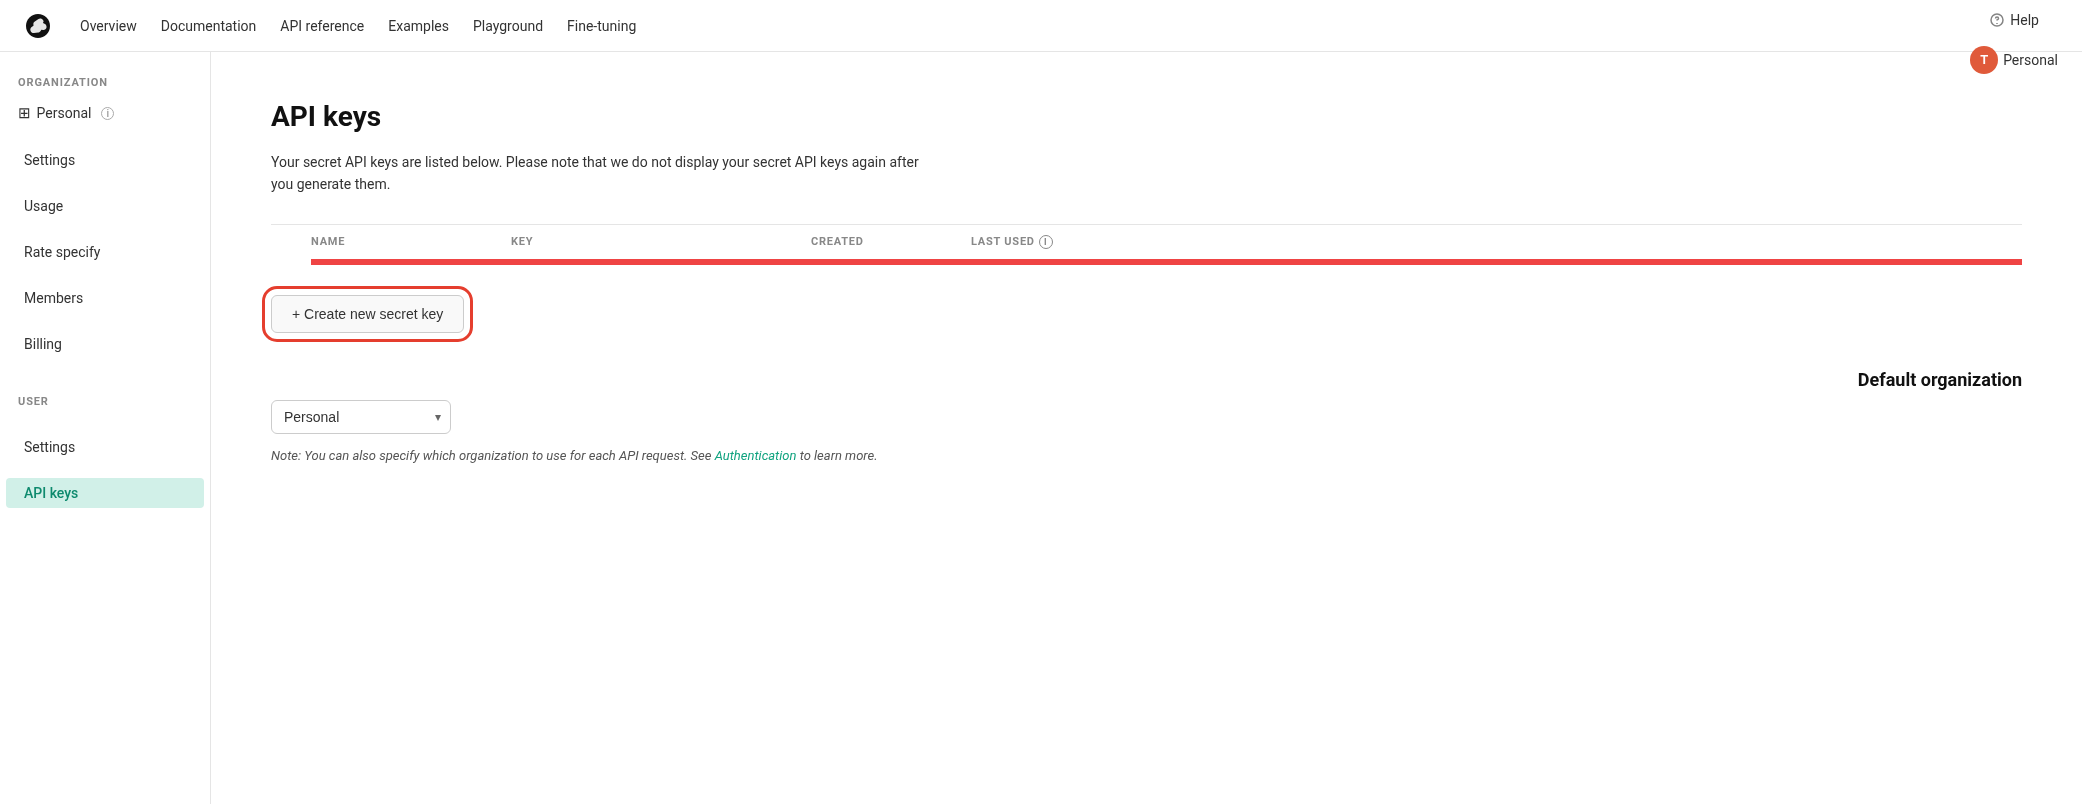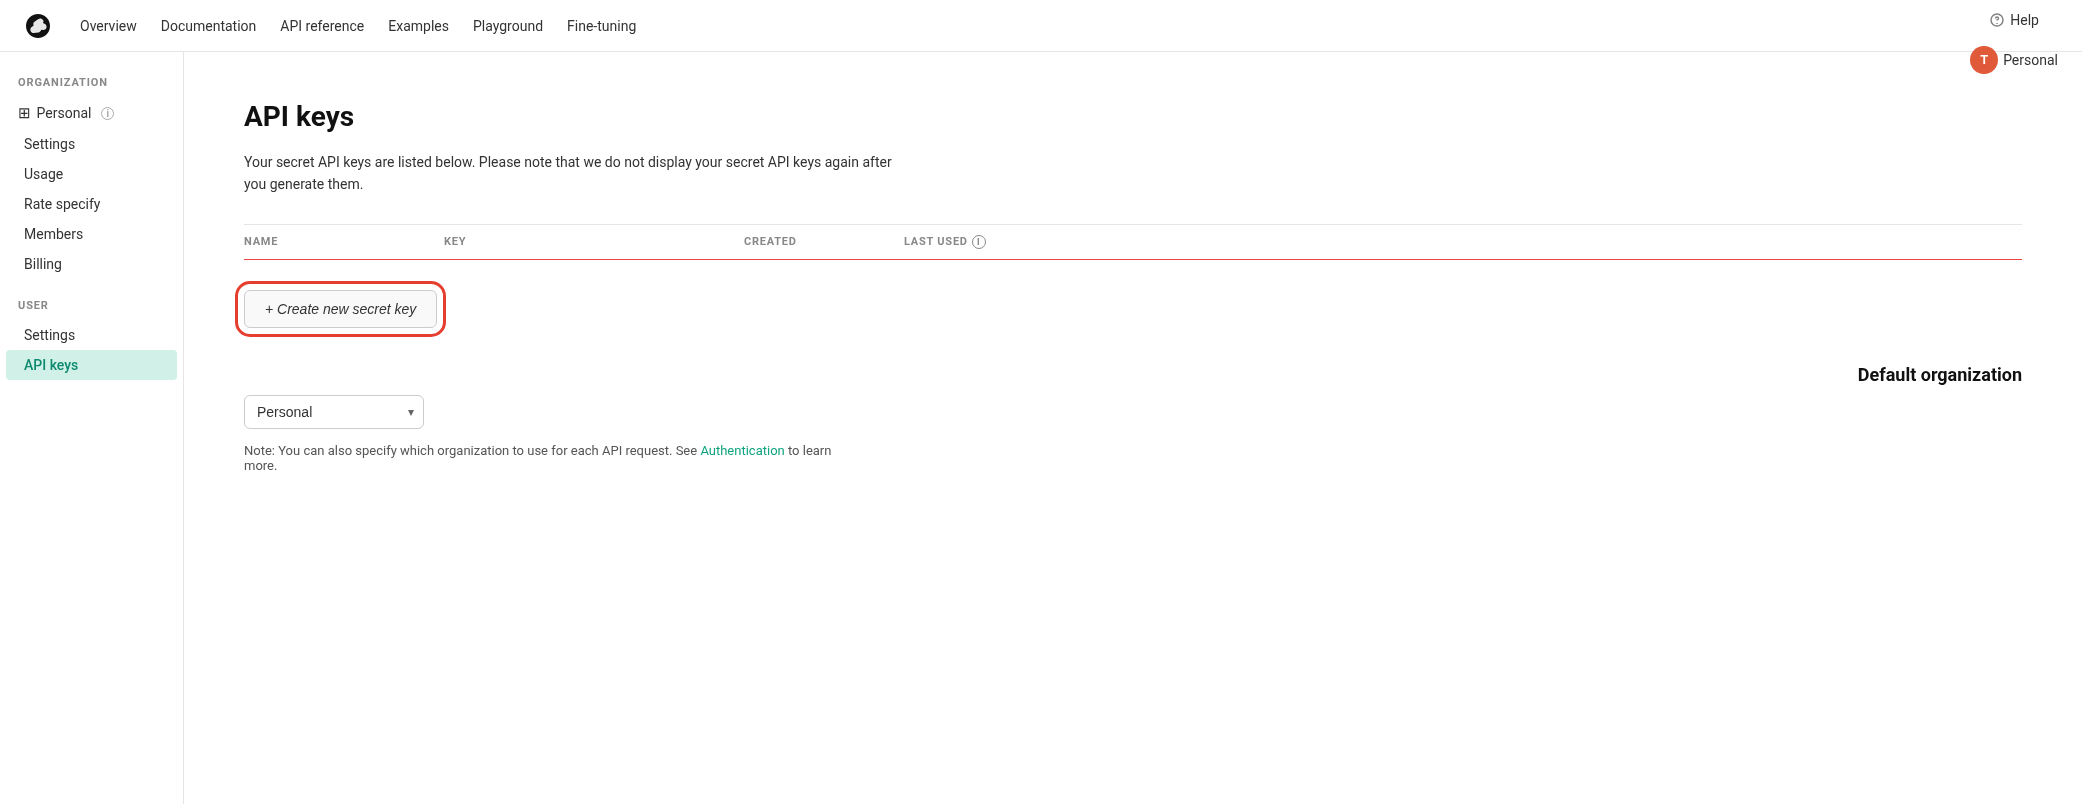--- a/index.html
+++ b/index.html
@@ -64,21 +64,21 @@
     }
 
     
     .layout {
       display: flex;
       height: calc(100vh - 52px);
     }
 
     
     .sidebar {
-      width: 184px;
+      width: 211px;
       border-right: 1px solid #e5e5e5;
       padding: 24px 0;
       flex-shrink: 0;
       overflow-y: auto;
     }
     .sidebar-section-label {
       font-size: 11px;
       font-weight: 700;
       color: #888;
       letter-spacing: 0.08em;
@@ -87,21 +87,21 @@
     }
     .sidebar-item {
       display: flex;
       align-items: center;
       gap: 8px;
       padding: 7px 18px;
       font-size: 14px;
       color: #333;
       cursor: pointer;
       border-radius: 4px;
-      margin: 0 6px;
+      margin: 16px 6px;
     }
     .sidebar-item.active {
       background: #d1f0e8;
       color: #0e8a6e;
       font-weight: 500;
     }
     .sidebar-org-item {
       display: flex;
       align-items: center;
       gap: 6px;
@@ -139,21 +139,22 @@
 
     
     .table-section {
       margin-top: 28px;
       border-top: 1px solid #e5e5e5;
     }
     .table-header {
       display: grid;
       grid-template-columns: 200px 300px 160px 200px;
       padding: 10px 0;
-      border-bottom: 1px solid #ef4444;
+      border-bottom: 6px solid #ef4444;
+      margin-left: 40px;
     }
     .table-col-header {
       font-size: 11px;
       font-weight: 700;
       color: #888;
       letter-spacing: 0.07em;
       text-transform: uppercase;
       display: flex;
       align-items: center;
       gap: 4px;
@@ -170,21 +171,20 @@
       gap: 6px;
       padding: 10px 20px;
       border: 1.5px solid #ccc;
       border-radius: 6px;
       background: #f9f9f9;
       font-size: 14px;
       color: #333;
       cursor: pointer;
       outline: 3px solid #e53e2e;
       outline-offset: 6px;
-      font-style: italic;
     }
 
     
     .section-title {
       font-size: 18px;
       font-weight: 700;
       margin-bottom: 10px;
       text-align: right;
     }
     .section-desc {
@@ -217,20 +217,21 @@
       transform: translateY(-50%);
       pointer-events: none;
       color: #666;
       font-size: 12px;
     }
     .note-text {
       margin-top: 14px;
       font-size: 13px;
       color: #555;
       max-width: 620px;
+      font-style: italic;
     }
     .note-link {
       color: #10a37f;
       text-decoration: none;
     }
 
     
     .info-icon {
       display: inline-flex;
       align-items: center;

